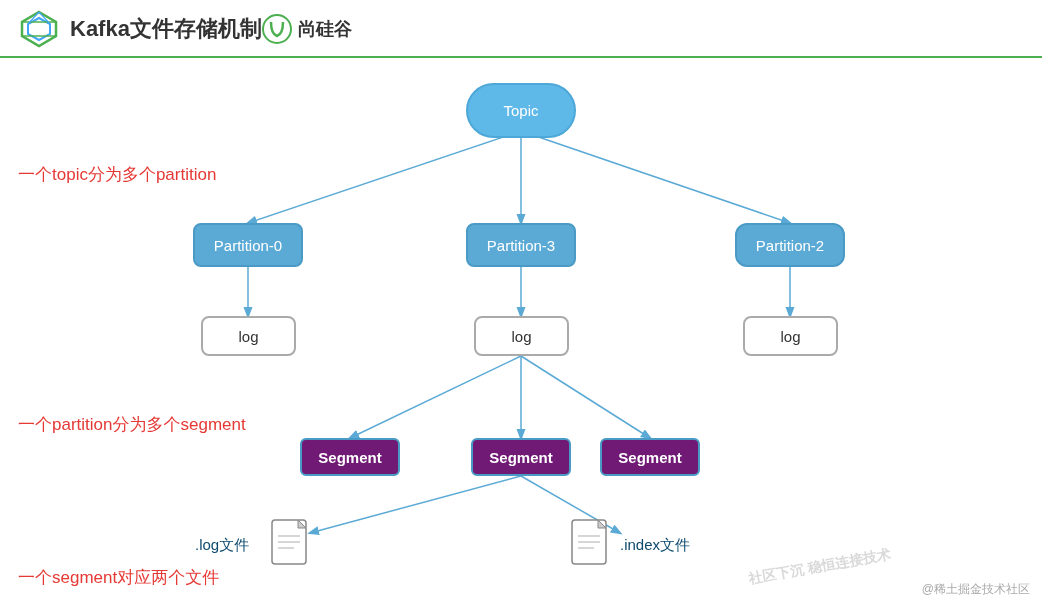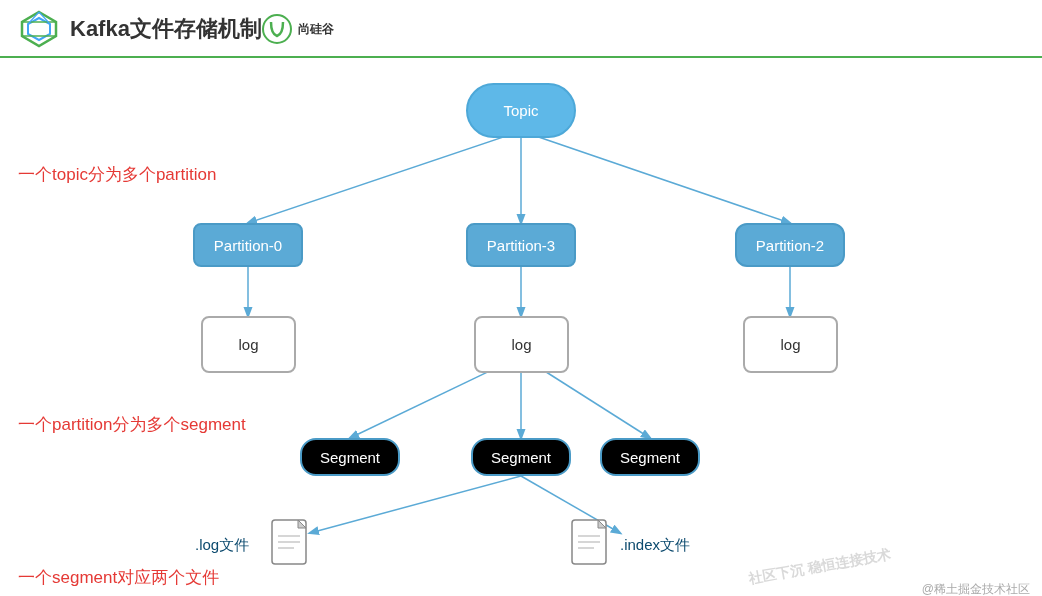--- a/index.html
+++ b/index.html
@@ -79,31 +79,32 @@
       border-radius: 8px;
       width: 110px;
       height: 44px;
       color: #fff;
       border: 2px solid #4a9ac6;
     }
     .node-log {
       background: #fff;
       border-radius: 8px;
       width: 95px;
-      height: 57px;
+      height: 40px;
       color: #333;
       border: 2px solid #aaa;
     }
     .node-segment {
-      background: #000000;
-      border-radius: 16px;
+      background: #701a75;
+      border-radius: 6px;
       width: 100px;
       height: 38px;
       color: #fff;
       border: 2px solid #4a9ac6;
+      font-weight: bold;
     }
 
     
     .svg-overlay {
       position: absolute;
       top: 0;
       left: 0;
       width: 1042px;
       height: 548px;
       pointer-events: none;
@@ -150,21 +151,21 @@
       <line x1="30" y1="14" x2="19" y2="2" stroke="#42a5f5" stroke-width="1.2"></line>
     </svg>
     <span class="header-title">Kafka文件存储机制</span>
   </div>
   <div class="logo-right">
 
     <svg width="30" height="30" viewBox="0 0 30 30">
       <circle cx="15" cy="15" r="14" fill="none" stroke="#4caf50" stroke-width="2"></circle>
       <path d="M9 8 Q9 20 15 22 Q21 20 21 8" fill="none" stroke="#4caf50" stroke-width="2.5"></path>
     </svg>
-    <span style="font-size:12px;color:#333;font-weight:bold;">尚硅谷</span>
+    <span style="font-size:18px;color:#333;font-weight:bold;">尚硅谷</span>
   </div>
 </div>
 
 <div class="main">
 
   <div class="annotation" style="top:105px;">一个topic分为多个partition</div>
   <div class="annotation" style="top:355px;">一个partition分为多个segment</div>
   <div class="annotation" style="top:500px;margin-top:8px;">一个segment对应两个文件</div>
 
   <svg class="svg-overlay">

